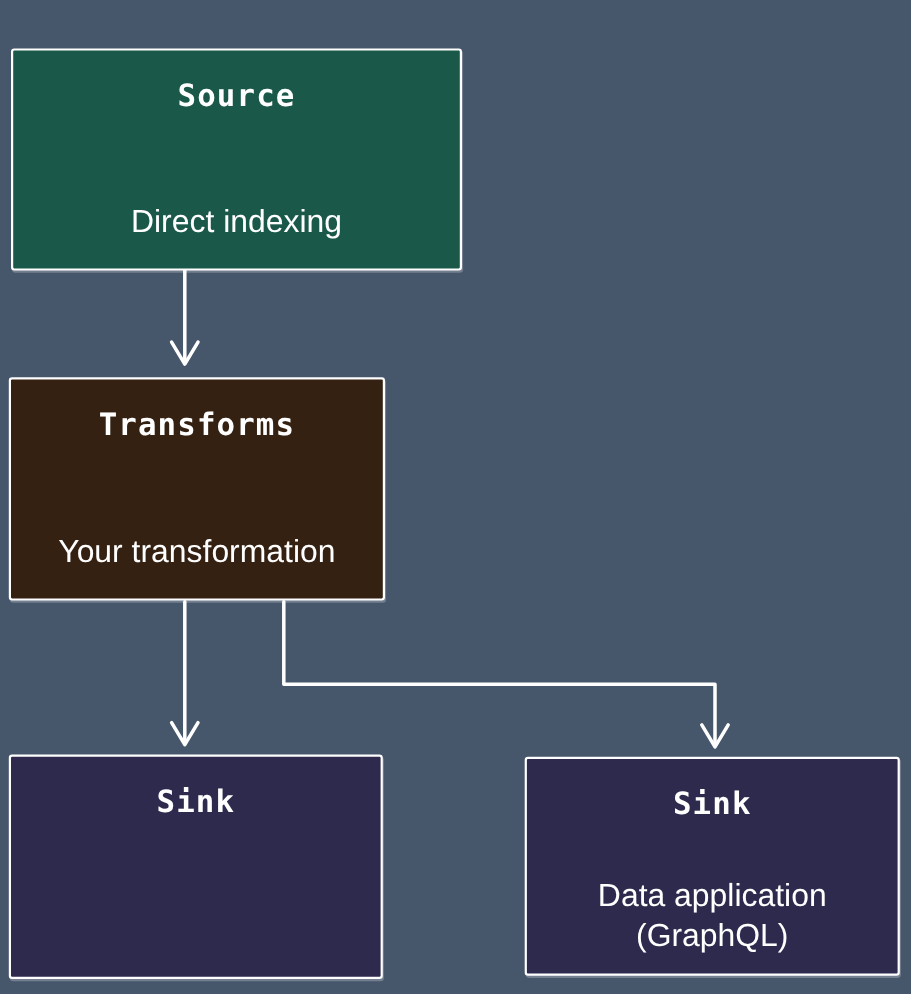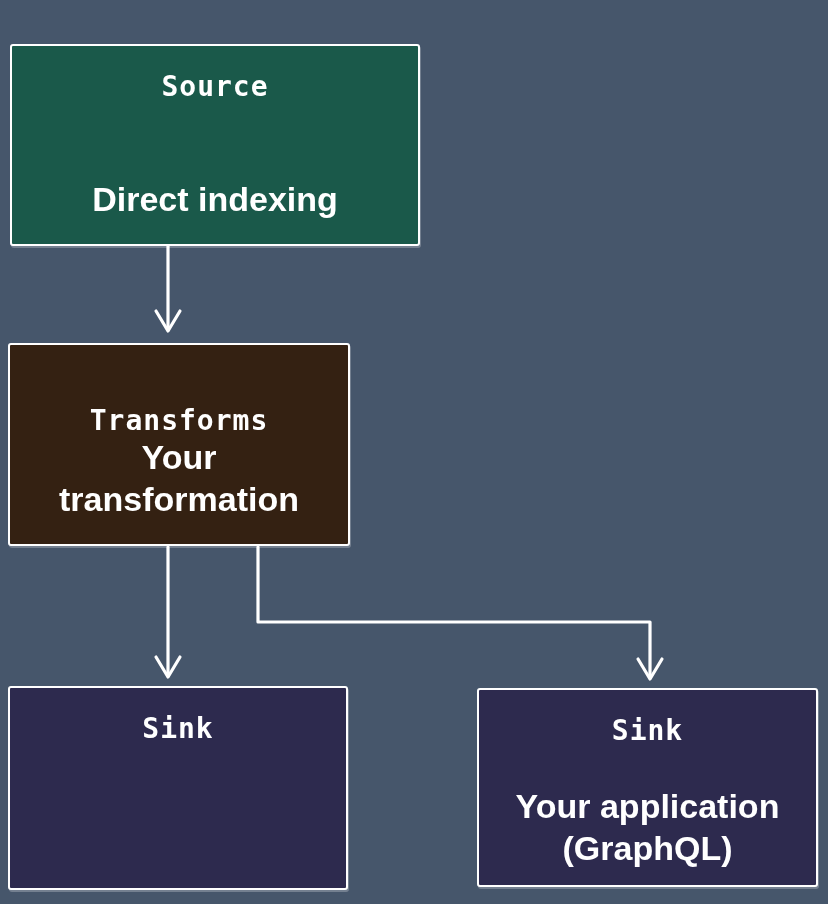--- a/index.html
+++ b/index.html
@@ -36,27 +36,27 @@
   }
   .node .title {
     font-family: "DejaVu Sans Mono", monospace;
     font-weight: bold;
     font-size: 28px;
     letter-spacing: 1px;
     line-height: 1.1;
   }
   .node .subtitle {
     font-family: "Liberation Sans", sans-serif;
-    font-size: 34px;
-    font-weight: 700;
+    font-size: 29px;
+    font-weight: 400;
     line-height: 1.22;
     white-space: pre-line;
   }
   .node-source     { left: 10px;  top: 12px;  width: 410px; height: 202px; margin-top: 32px; }
-  .node-transforms { left: 8px;   top: 343px; width: 342px; height: 203px; justify-content: flex-end; }
+  .node-transforms { left: 8px;   top: 343px; width: 342px; height: 203px; }
   .node-sink-left  { left: 8px;   top: 686px; width: 340px; height: 204px; padding-bottom: 18px; }
   .node-sink-right { left: 477px; top: 688px; width: 341px; height: 199px; padding-bottom: 16px; }
 </style>
 </head>
 <body>
 
 <div class="canvas" style="background-color: rgb(70, 86, 107);">
 
   <svg class="edges-layer" width="828" height="904" viewBox="0 0 828 904" fill="none" stroke="#ffffff" stroke-width="3.2" stroke-linecap="round" stroke-linejoin="round">
 
@@ -85,17 +85,17 @@
     <div class="title">Transforms</div>
     <div class="subtitle">Your transformation</div>
   </div>
 
   <div class="node node-sink-left" style="background-color: rgb(45, 42, 78);">
     <div class="title">Sink</div>
   </div>
 
   <div class="node node-sink-right" style="background-color: rgb(45, 42, 78);">
     <div class="title">Sink</div>
-    <div class="subtitle">Your application
+    <div class="subtitle">Data application
 (GraphQL)</div>
   </div>
 
 </div>
 
 </body></html>

